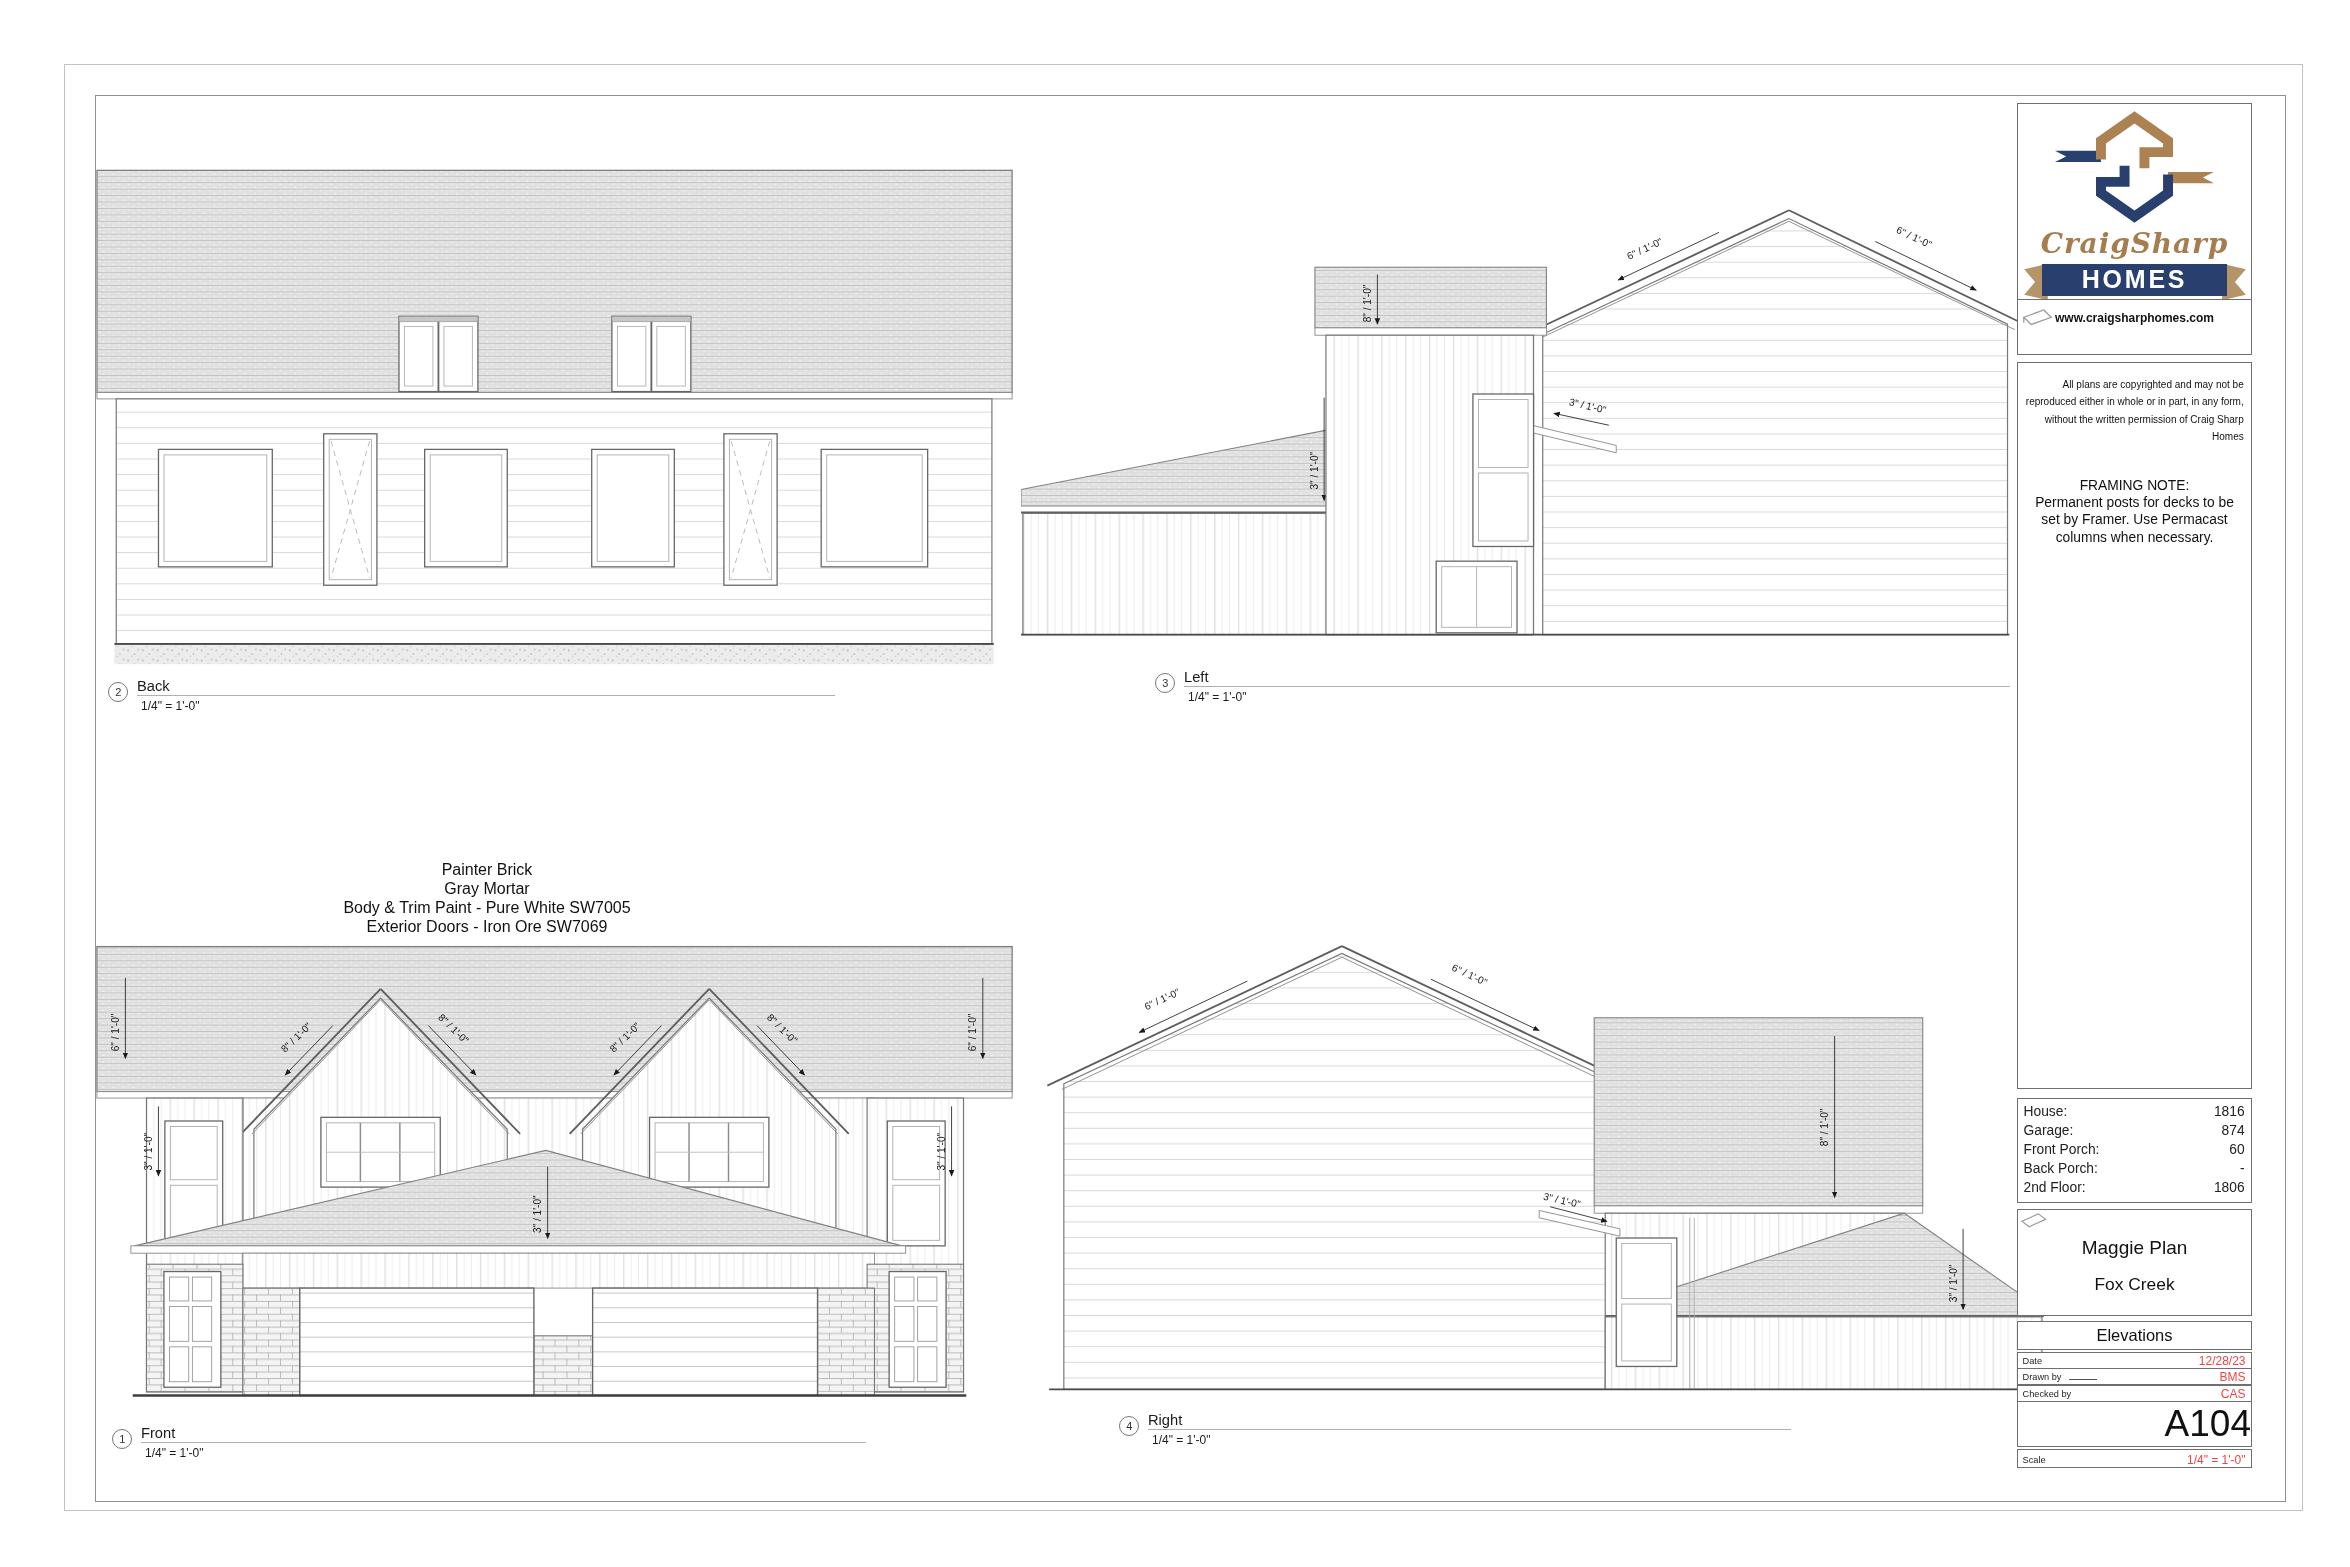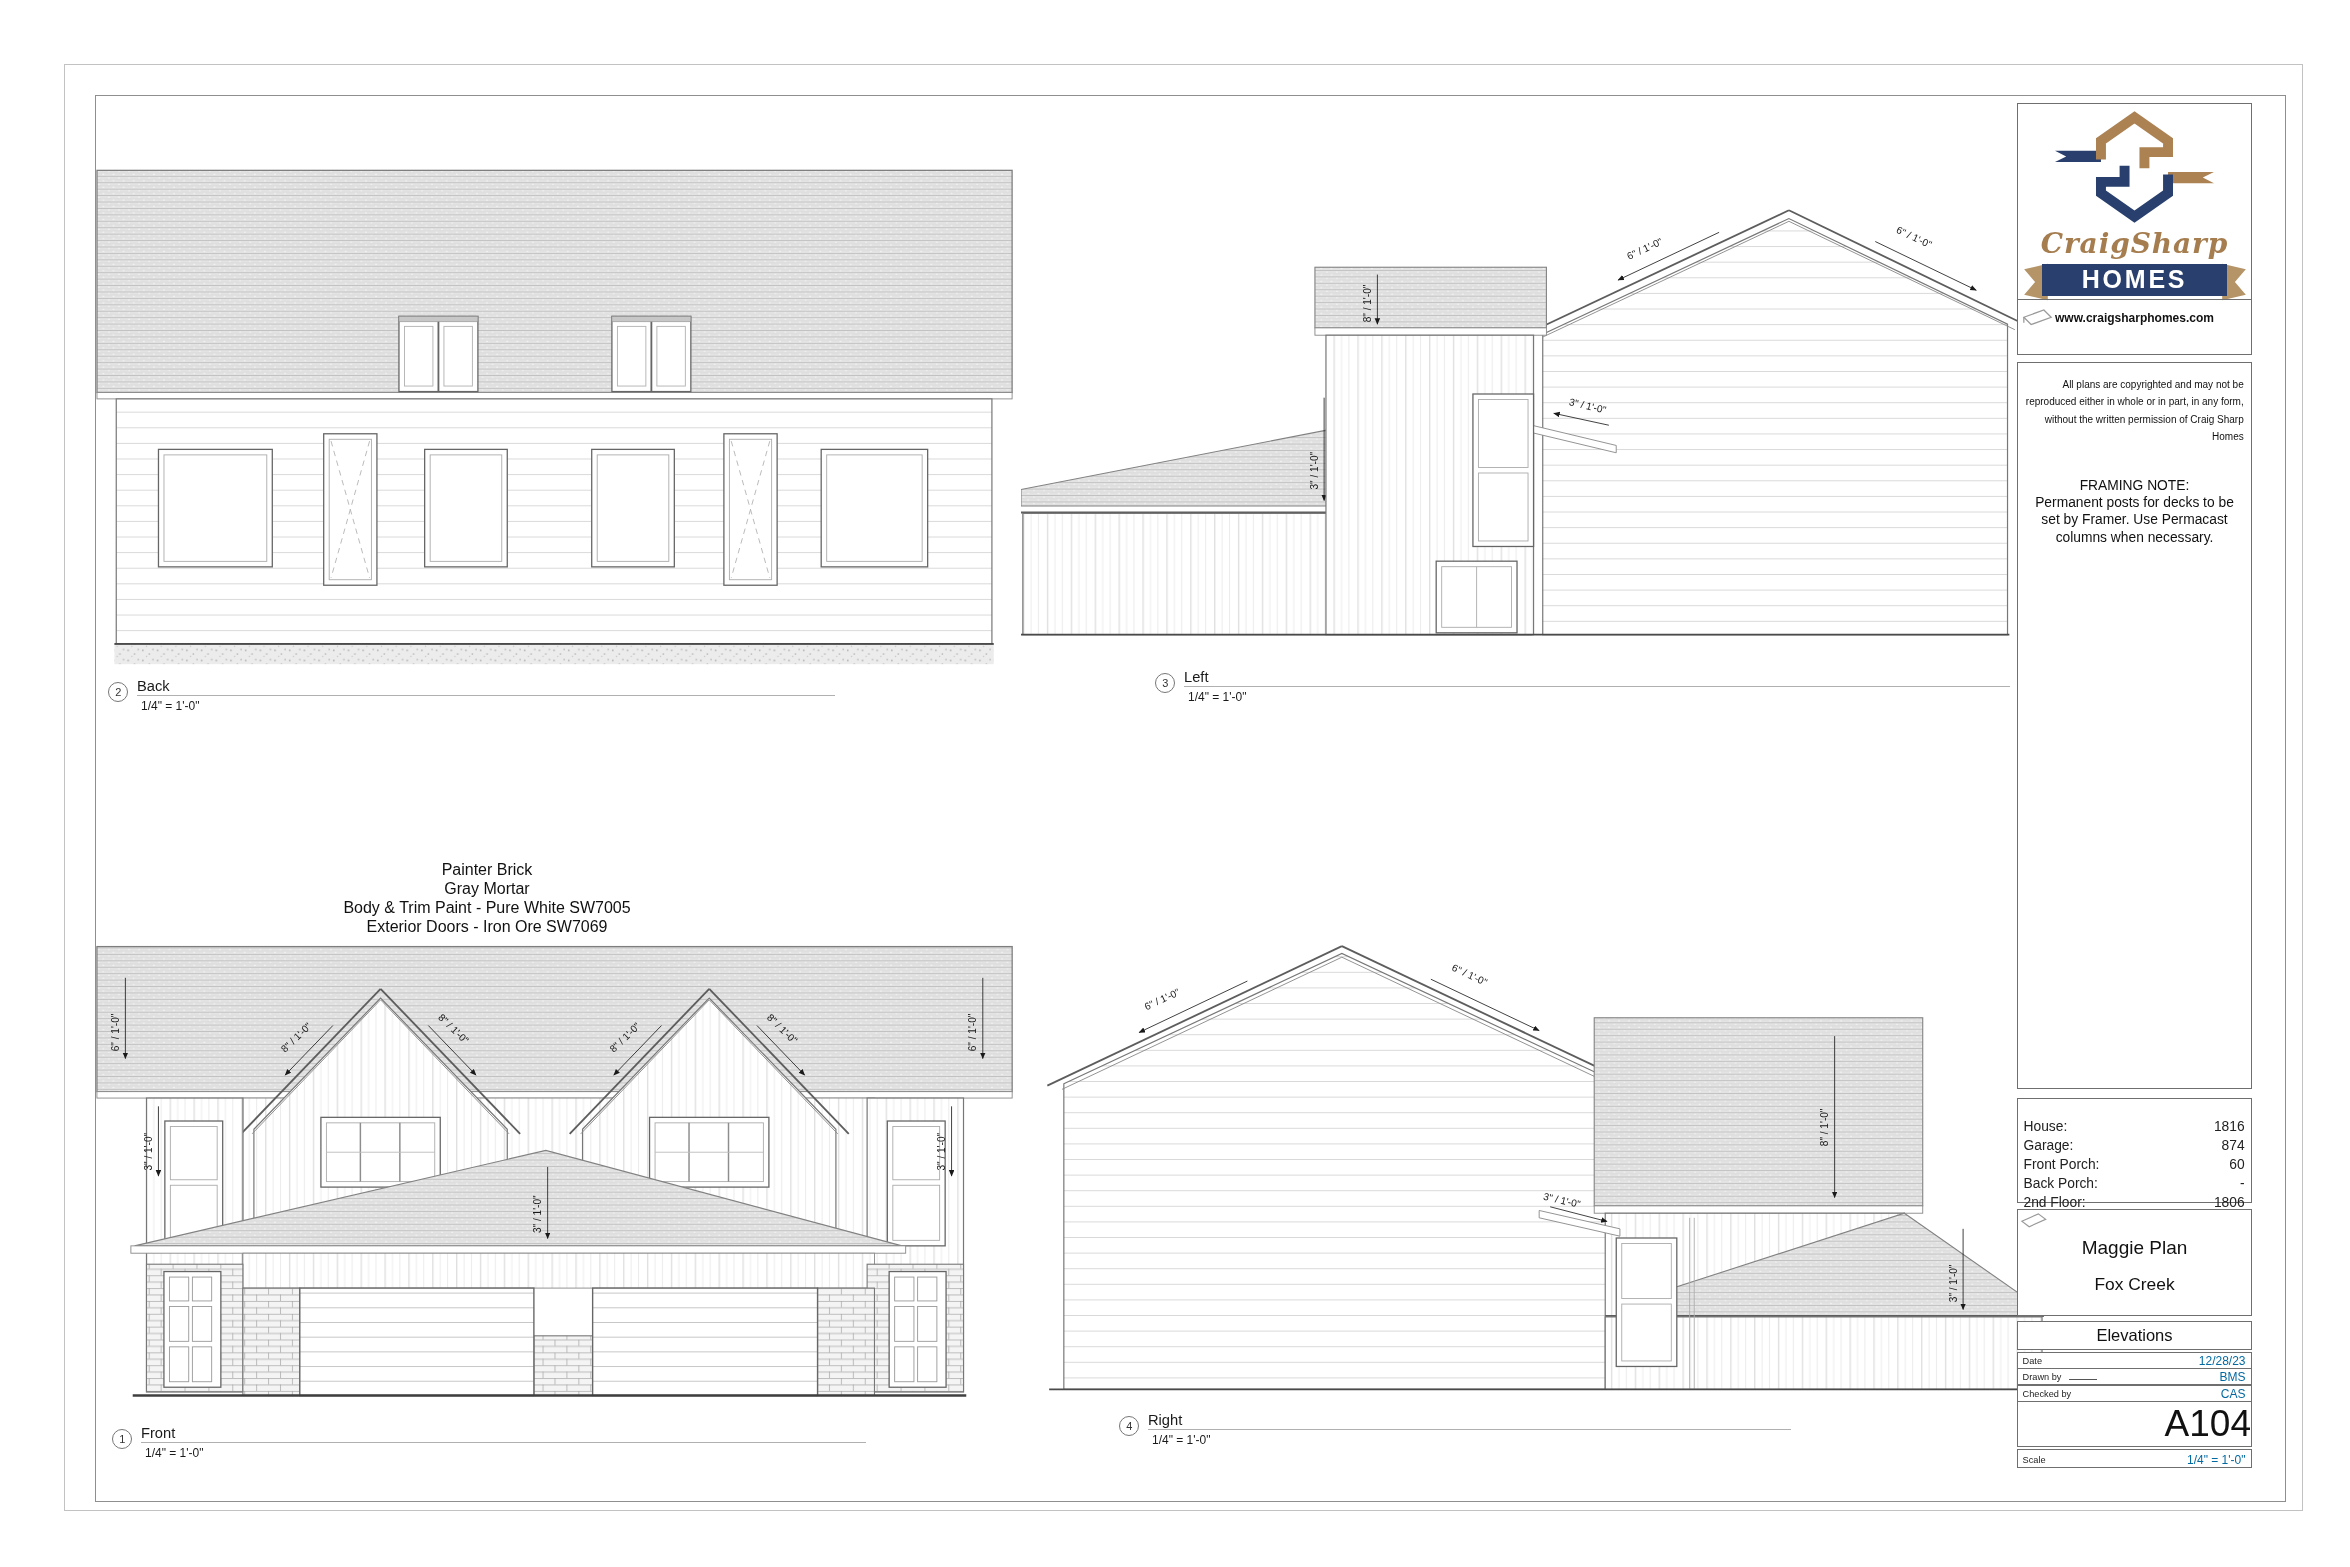--- a/index.html
+++ b/index.html
@@ -18,21 +18,21 @@
   .elev-label .nm{position:absolute;left:29px;top:0;font-size:14.7px;color:#1a1a1a;}
   .elev-label .rule{position:absolute;left:29px;top:17.4px;border-top:0.9px solid #b0b0b0;}
   .elev-label .sc{position:absolute;left:33px;top:21px;font-size:12px;color:#1a1a1a;}
   
   .finish-notes{position:absolute;left:230px;top:860px;width:514px;text-align:center;
                 font-size:16px;line-height:19px;color:#111;}
   
   .tb-box{position:absolute;left:2017px;width:235px;border:0.9px solid #6f6f6f;background:#fff;box-sizing:border-box;}
   .tb-row{position:absolute;left:2017px;width:235px;border:0.9px solid #6f6f6f;background:#fff;box-sizing:border-box;}
   .tb-row .lbl{position:absolute;left:4.6px;top:2.8px;font-size:9.2px;color:#222;}
-  .tb-row .val{position:absolute;right:5.5px;top:0.9px;font-size:12px;color:#0369a1;}
+  .tb-row .val{position:absolute;right:5.5px;top:0.9px;font-size:12px;color:#ef4444;}
   .logo-script{width:100%;text-align:center;font-family:"DejaVu Serif", serif;
                font-style:italic;font-weight:bold;font-size:28px;color:#a57d4f;letter-spacing:0.9px;line-height:35px;}
   .banner-wrap{position:relative;height:37px;margin-top:1.8px;}
   .banner-navy{position:absolute;left:24px;right:24px;top:1.8px;bottom:3.7px;background:#29406e;
                color:#fff;font-weight:bold;font-size:25px;letter-spacing:2.8px;text-align:center;line-height:31px;}
   .copy-text{padding:13px 7.3px 0 7.3px;font-size:10px;line-height:17.4px;text-align:right;color:#111;}
   .framing-text{padding:31px 7.3px 0 7.3px;font-size:13.8px;line-height:17.4px;text-align:center;color:#111;}
   .stats-row{position:relative;height:19px;font-size:13.8px;}
   .stats-row .sl{position:absolute;left:5.5px;top:0;}
   .stats-row .sv{position:absolute;right:6.4px;top:0;}
@@ -477,21 +477,21 @@
 </div>
 
 <div class="tb-box" style="top:362px;height:727px">
   <div class="copy-text">All plans are copyrighted and may not be reproduced either in whole or in part, in any form, without the written permission of Craig Sharp Homes</div>
   <div class="framing-text">
     <div>FRAMING NOTE:</div>
     <div>Permanent posts for decks to be set by Framer. Use Permacast columns when necessary.</div>
   </div>
 </div>
 
-<div class="tb-box" style="top:1098px;height:105px;padding-top:20px">
+<div class="tb-box" style="top:1098px;height:105px;padding-top:5px">
   <div class="stats-row">
     <span class="sl">House:</span>
     <span class="sv">1816</span>
   </div>
   <div class="stats-row">
     <span class="sl">Garage:</span>
     <span class="sv">874</span>
   </div>
   <div class="stats-row">
     <span class="sl">Front Porch:</span>

